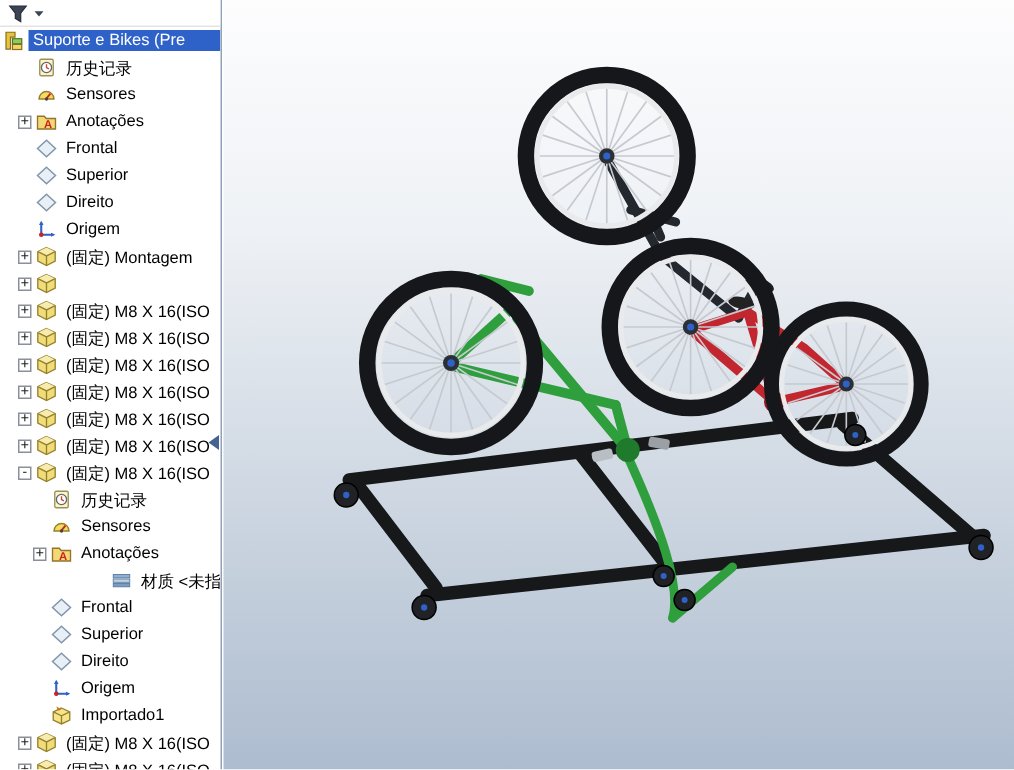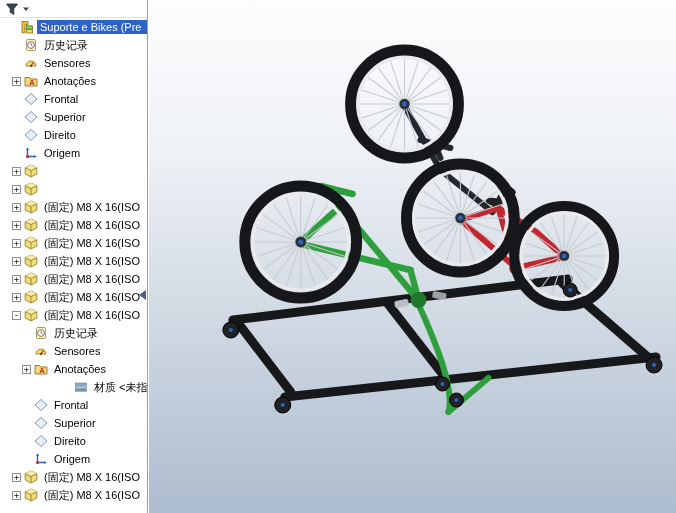--- a/index.html
+++ b/index.html
@@ -226,21 +226,21 @@
           <path d="M1.5 2 H12.5 L8.8 6.8 V12.5 L5.2 10.2 V6.8 Z" fill="#3c4454" stroke="#262c38" stroke-width="0.8"></path>
         </svg>
       </span>
       <span>
         <svg width="8" height="8" viewBox="0 0 8 8">
           <path d="M1 2.5 H7 L4 6 Z" fill="#3c4454"></path>
         </svg>
       </span>
     </div>
     <div class="tree">
-        <div class="tree-row sel" style="padding-left: 20px;">
+        <div class="tree-row sel" style="padding-left: 2px;">
 
     <span class="tree-icon">
             <svg viewBox="0 0 14 14">
               <path d="M2 1.5 h6 v3.2 h-3 v8 h-3 z" fill="#e8c33c" stroke="#8a6d1f" stroke-width="0.8"></path>
               <rect x="6.3" y="5.8" width="6.2" height="3.4" fill="#8fcc5a" stroke="#4c7a24" stroke-width="0.8"></rect>
               <rect x="6.3" y="9.6" width="6.2" height="3.4" fill="#f0d666" stroke="#8a6d1f" stroke-width="0.8"></rect>
             </svg>
           </span>
     <span class="tree-label">Suporte e Bikes  (Pre</span>
   </div>
@@ -317,20 +317,21 @@
   </div>
         <div class="tree-row" style="padding-left: 12px;">
     <span class="expander">+</span>
     <span class="tree-icon">
             <svg viewBox="0 0 14 14">
               <path d="M7 1 L12.8 3.8 V10 L7 13 L1.2 10 V3.8 Z" fill="#f0dd7a" stroke="#95802c" stroke-width="0.9"></path>
               <path d="M7 1 L12.8 3.8 L7 6.6 L1.2 3.8 Z" fill="#f7ecae"></path>
               <path d="M1.2 3.8 L7 6.6 L12.8 3.8 M7 6.6 V13" fill="none" stroke="#95802c" stroke-width="0.9"></path>
             </svg>
           </span>
+    <span class="tree-label">(固定) Montagem</span>
   </div>
         <div class="tree-row" style="padding-left: 12px;">
     <span class="expander">+</span>
     <span class="tree-icon">
             <svg viewBox="0 0 14 14">
               <path d="M7 1 L12.8 3.8 V10 L7 13 L1.2 10 V3.8 Z" fill="#f0dd7a" stroke="#95802c" stroke-width="0.9"></path>
               <path d="M7 1 L12.8 3.8 L7 6.6 L1.2 3.8 Z" fill="#f7ecae"></path>
               <path d="M1.2 3.8 L7 6.6 L12.8 3.8 M7 6.6 V13" fill="none" stroke="#95802c" stroke-width="0.9"></path>
             </svg>
           </span>
@@ -487,20 +488,31 @@
     <span class="tree-icon">
             <svg viewBox="0 0 14 14">
               <path d="M3.5 2.5 V10.5 H11.5" fill="none" stroke="#2e62c8" stroke-width="1.4"></path>
               <path d="M2 4 L3.5 1.2 L5 4 Z" fill="#2e62c8"></path>
               <path d="M10 9.2 L12.9 10.5 L10 11.8 Z" fill="#2e62c8"></path>
               <circle cx="3.5" cy="10.5" r="1.5" fill="#cc2222"></circle>
             </svg>
           </span>
     <span class="tree-label">Origem</span>
   </div>
+        <div class="tree-row" style="padding-left: 22px;">
+    <span class="expander" style="visibility: hidden;"></span>
+    <span class="tree-icon">
+            <svg viewBox="0 0 14 14">
+              <path d="M7 2 L12.5 4.6 V10 L7 12.6 L1.5 10 V4.6 Z" fill="#f5e48a" stroke="#95802c" stroke-width="0.9"></path>
+              <path d="M1.5 4.6 L7 7.2 L12.5 4.6 M7 7.2 V12.6" fill="none" stroke="#95802c" stroke-width="0.9"></path>
+              <path d="M3.6 0.8 L7 3.2 L4.4 3.8 Z" fill="#cc7a22"></path>
+            </svg>
+          </span>
+    <span class="tree-label">Importado1</span>
+  </div>
         <div class="tree-row" style="padding-left: 12px;">
     <span class="expander">+</span>
     <span class="tree-icon">
             <svg viewBox="0 0 14 14">
               <path d="M7 1 L12.8 3.8 V10 L7 13 L1.2 10 V3.8 Z" fill="#f0dd7a" stroke="#95802c" stroke-width="0.9"></path>
               <path d="M7 1 L12.8 3.8 L7 6.6 L1.2 3.8 Z" fill="#f7ecae"></path>
               <path d="M1.2 3.8 L7 6.6 L12.8 3.8 M7 6.6 V13" fill="none" stroke="#95802c" stroke-width="0.9"></path>
             </svg>
           </span>
     <span class="tree-label">(固定) M8 X 16(ISO</span>

